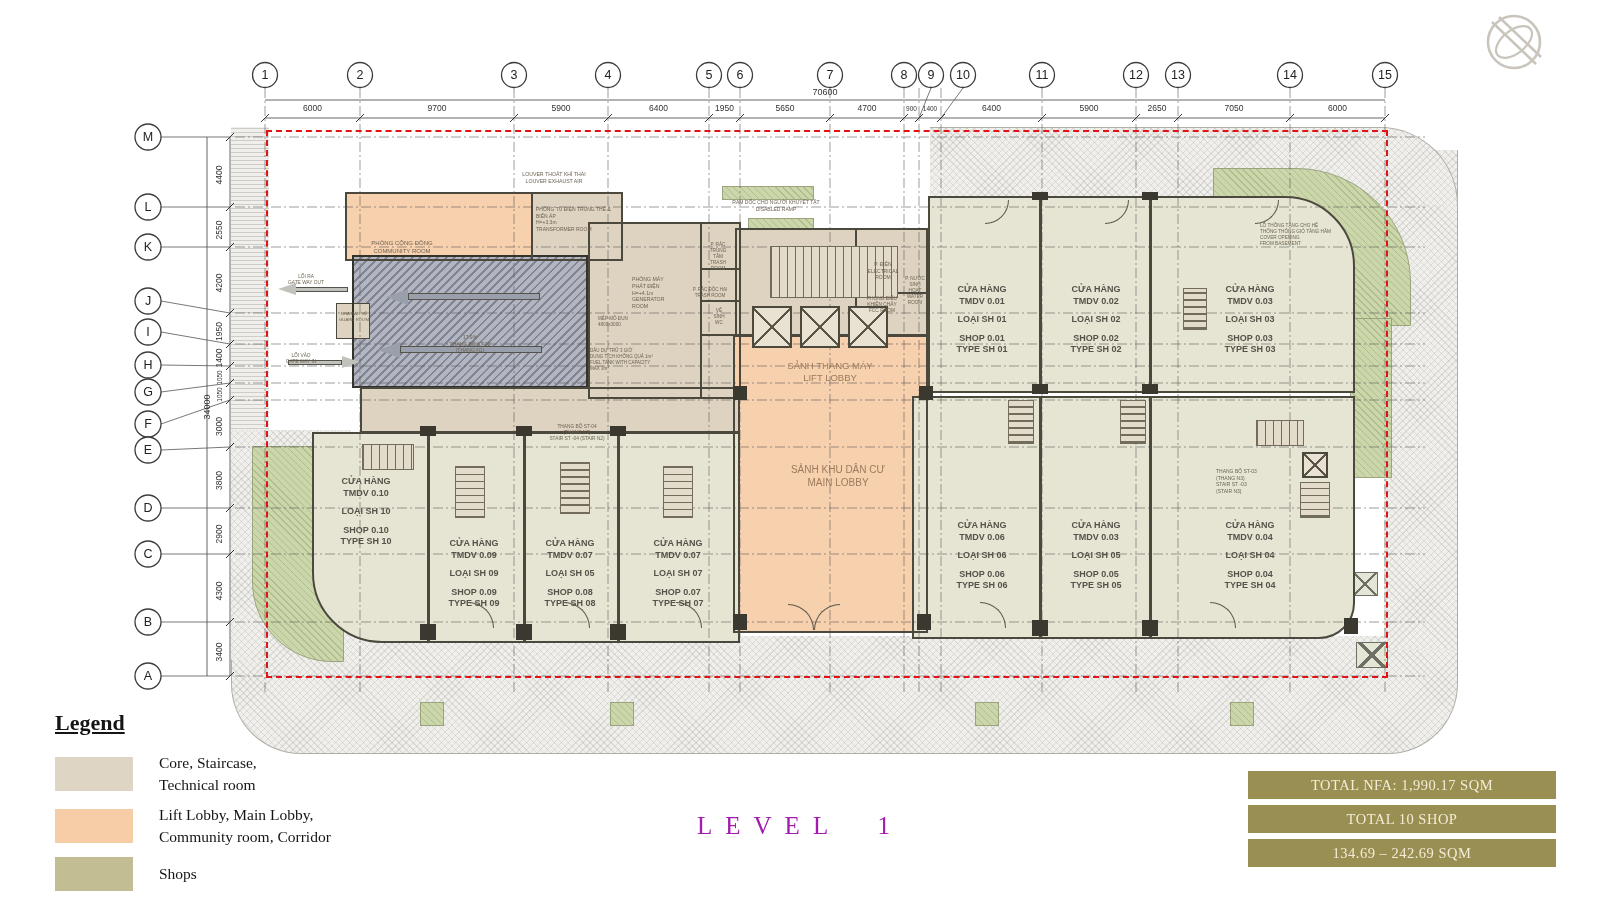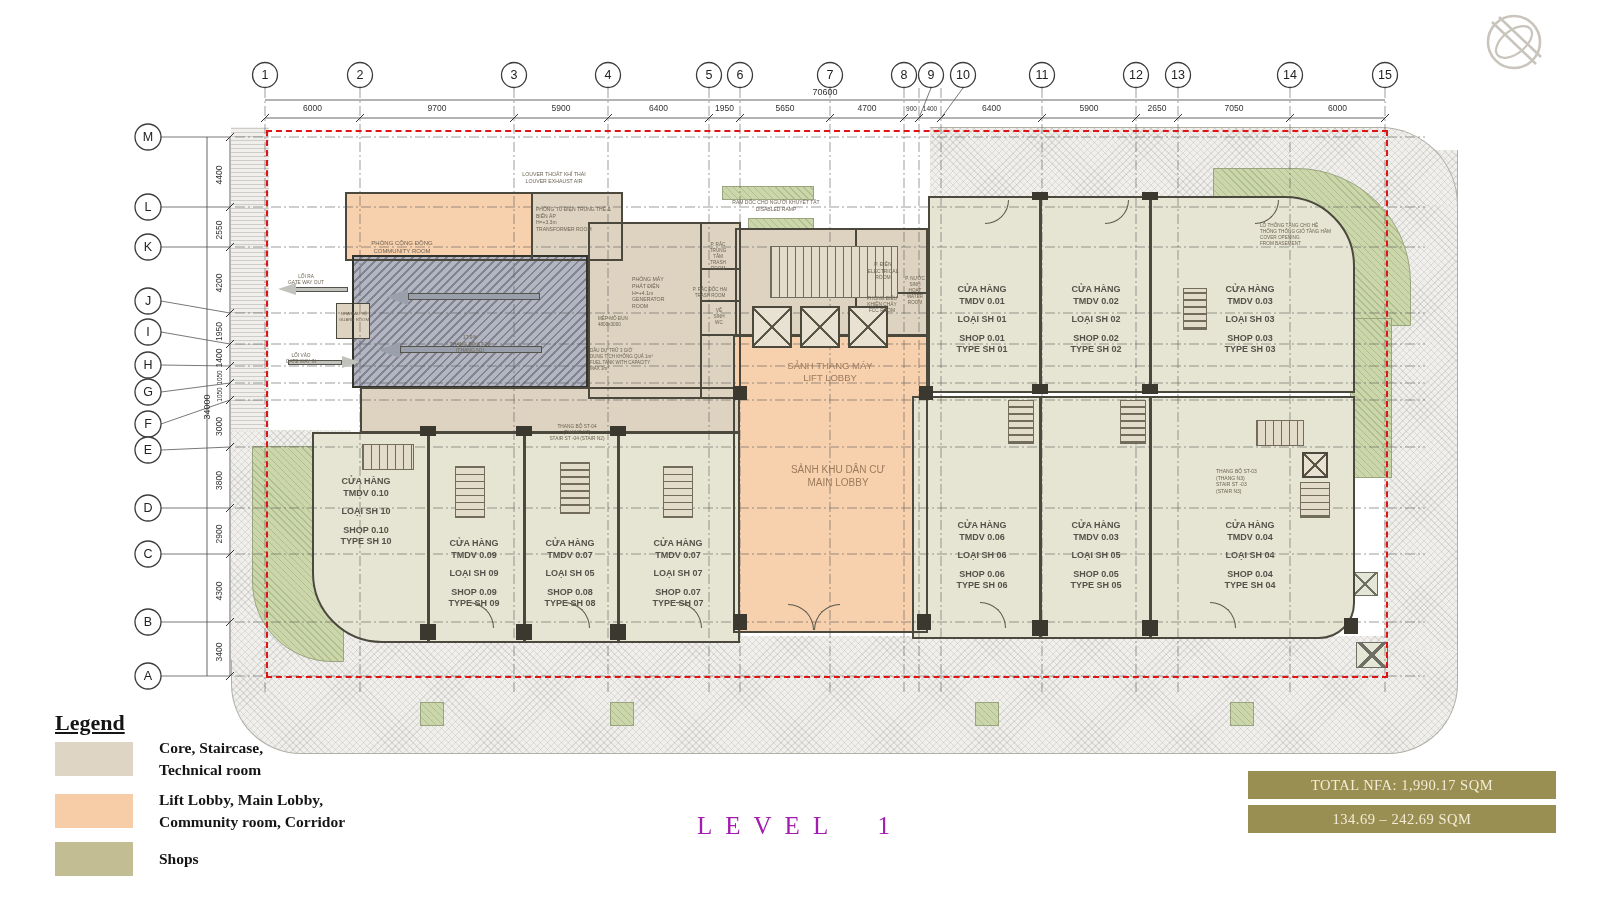--- a/index.html
+++ b/index.html
@@ -32,24 +32,24 @@
   .ah{background:#9aa0ab;border:1px solid #55544c;z-index:26;}
   .tri{width:0;height:0;z-index:26;}
   .redb{border:2.5px dashed #e01414;z-index:40;}
   .lbl{z-index:30;color:#6d6353;line-height:1.3;}
   .lbl div{white-space:nowrap;}
   .shop-lbl{z-index:30;text-align:center;color:#55524a;font-weight:bold;font-size:9px;line-height:11.5px;}
   .shop-lbl .g{margin-top:7px;}
   #grid-svg{position:absolute;left:0;top:0;z-index:20;}
   #logo{position:absolute;left:1478px;top:8px;z-index:50;}
   #legend{position:absolute;left:55px;top:710px;z-index:50;font-family:"Liberation Serif",serif;color:#151515;}
-  .lg-head{font-size:22px;font-weight:bold;text-decoration:underline;margin-bottom:1px;}
+  .lg-head{font-size:22px;font-weight:bold;text-decoration:underline;margin-bottom:16px;}
   .lg-row{display:flex;align-items:center;margin-bottom:9px;}
   .sw{width:78px;height:34px;margin-right:26px;flex:0 0 auto;}
-  .lg-txt{font-size:15.5px;line-height:1.4;white-space:pre-line;font-weight:bold;}
+  .lg-txt{font-size:15.5px;line-height:1.4;white-space:pre-line;}
   #summary{position:absolute;left:1248px;top:771px;width:308px;z-index:50;font-family:"Liberation Serif",serif;}
   .sum-box{height:28px;margin-bottom:6px;display:flex;align-items:center;justify-content:center;
            color:#f3ecd6;font-size:14.5px;letter-spacing:.5px;}
   #level-title{position:absolute;left:560px;top:812px;width:480px;text-align:center;z-index:50;
            font-family:"Liberation Serif",serif;font-size:25px;color:#a21caf;letter-spacing:13px;word-spacing:18px;}
 </style>
 </head>
 <body>
 
 <div id="canvas">
@@ -522,16 +522,19 @@
     </div>
   </div>
 
   <div id="level-title">LEVEL 1</div>
 
   <div id="summary">
     <div class="sum-box" style="background: rgb(154, 143, 82);">
       <span>TOTAL NFA: 1,990.17 SQM</span>
     </div>
     <div class="sum-box" style="background: rgb(154, 143, 82);">
+      <span>TOTAL 10 SHOP</span>
+    </div>
+    <div class="sum-box" style="background: rgb(154, 143, 82);">
       <span>134.69 – 242.69 SQM</span>
     </div>
   </div>
 </div>
 
 </body></html>

